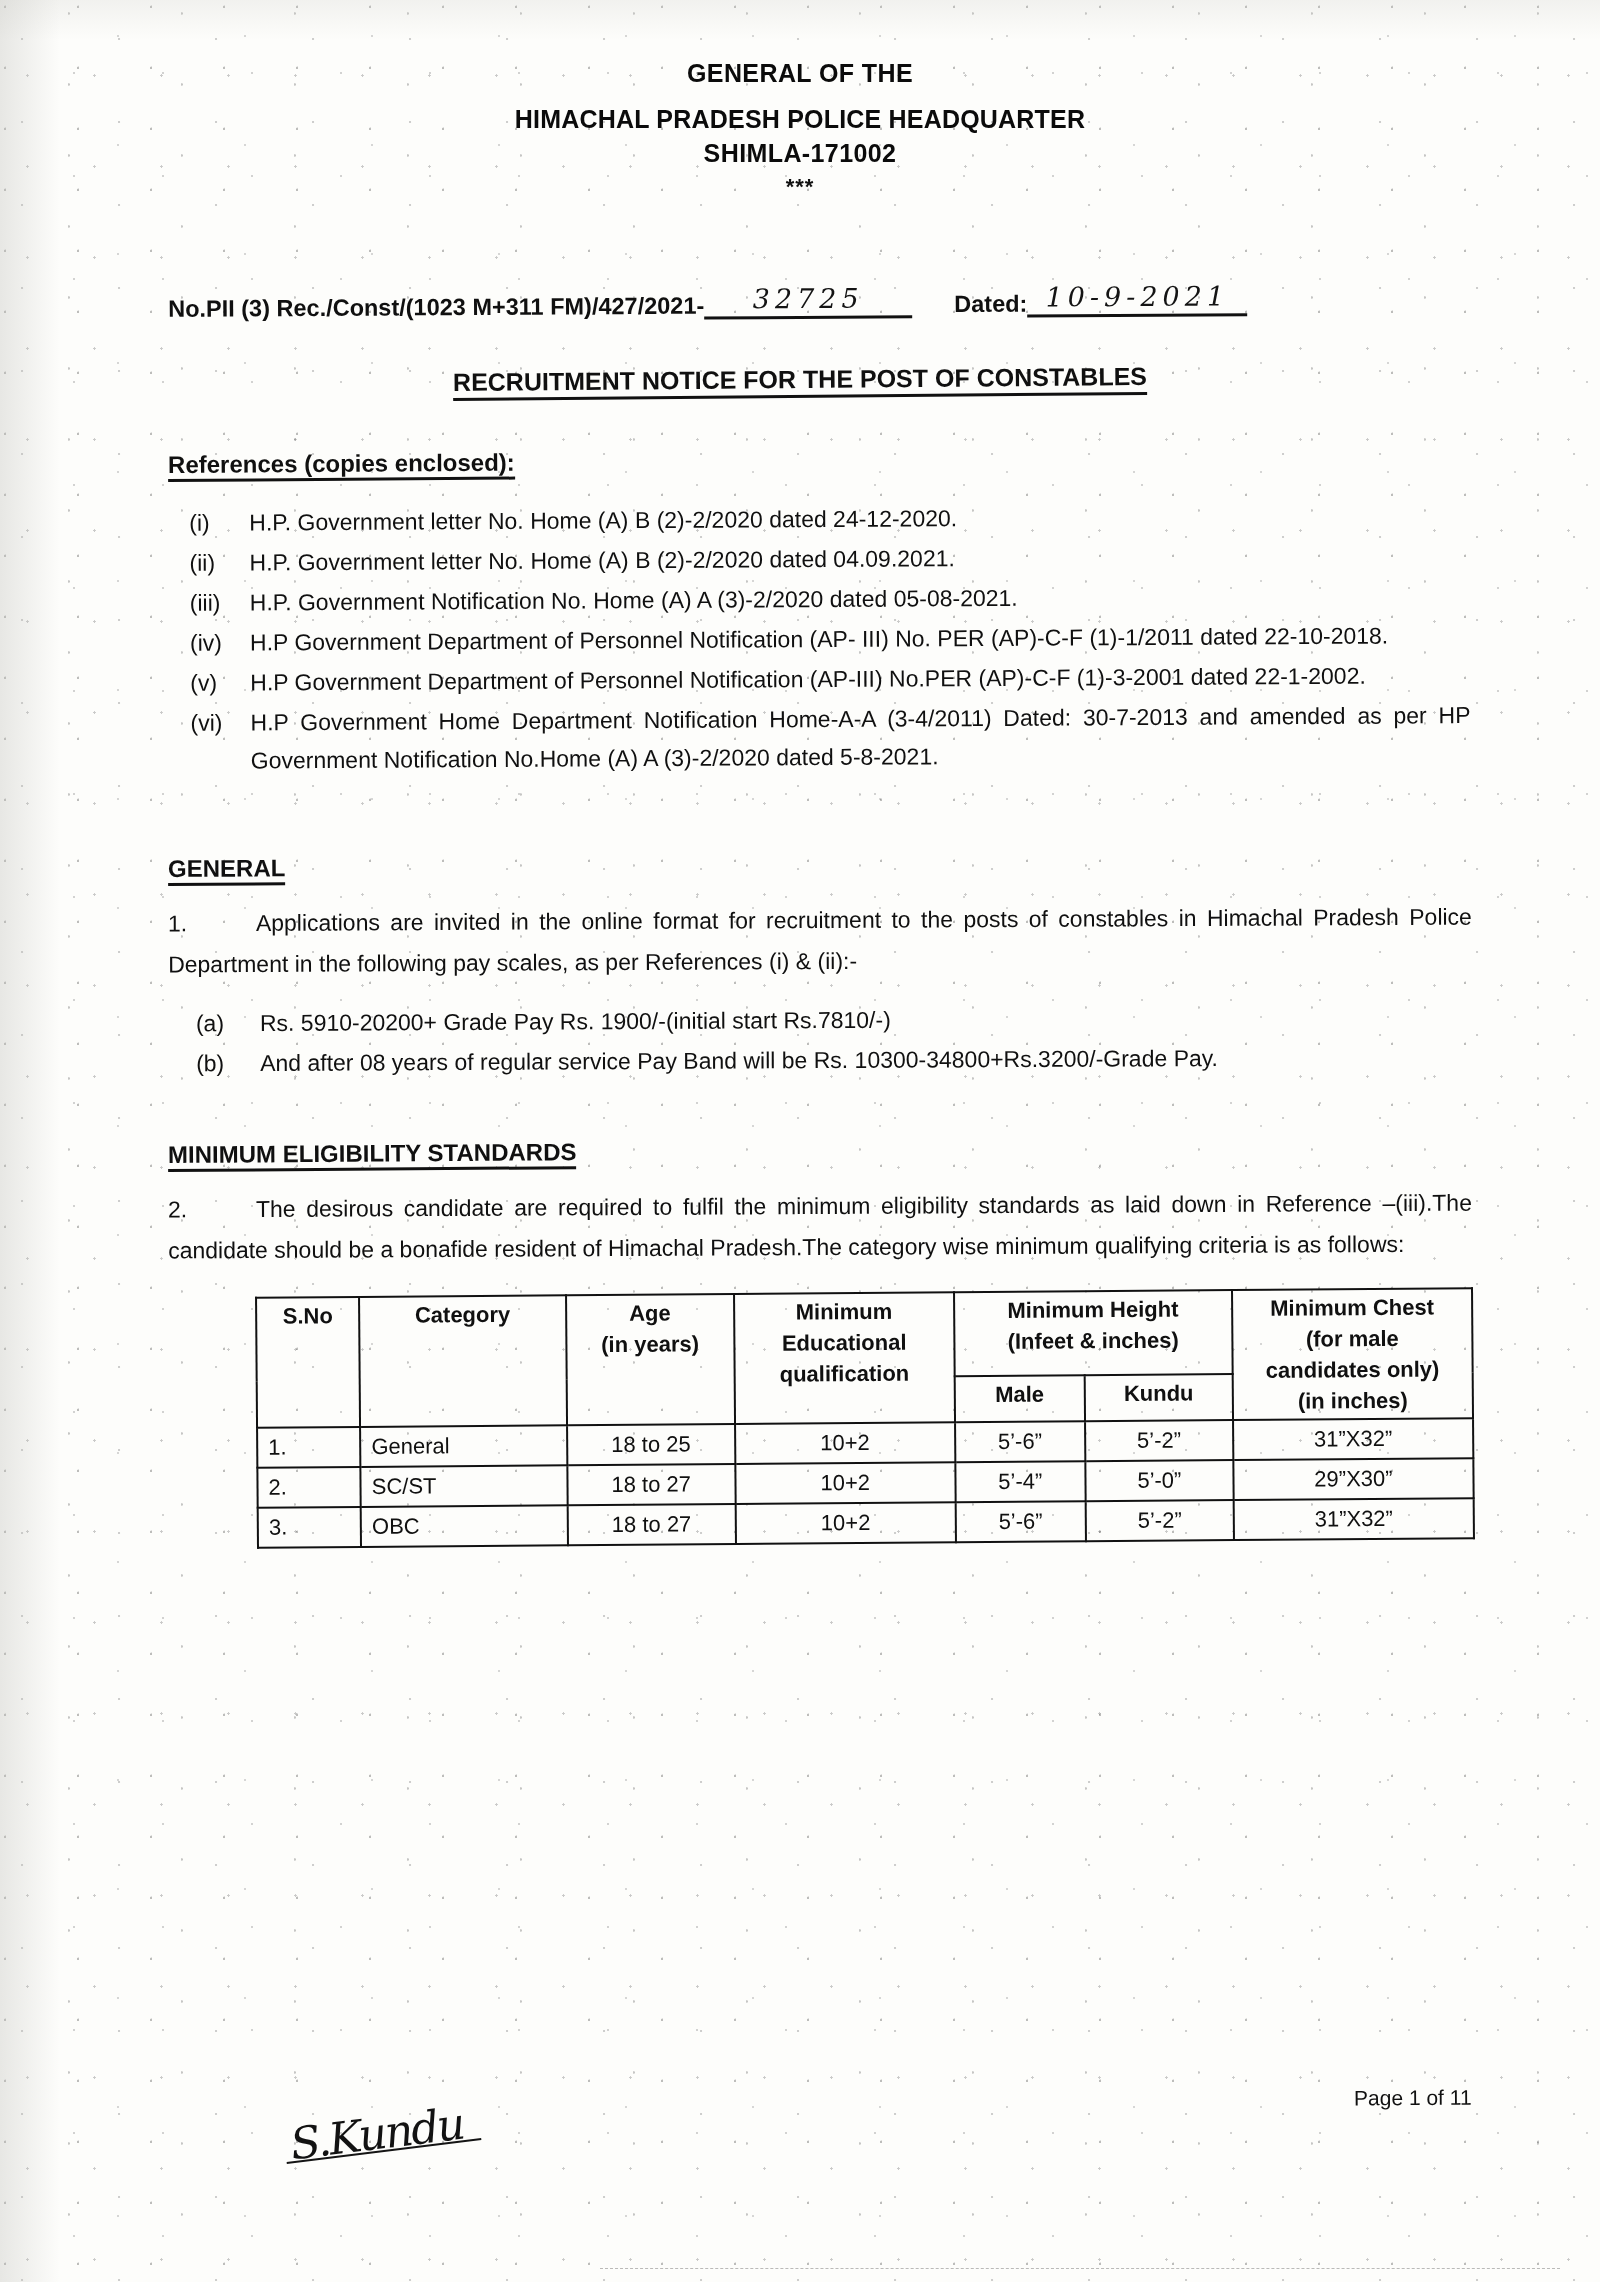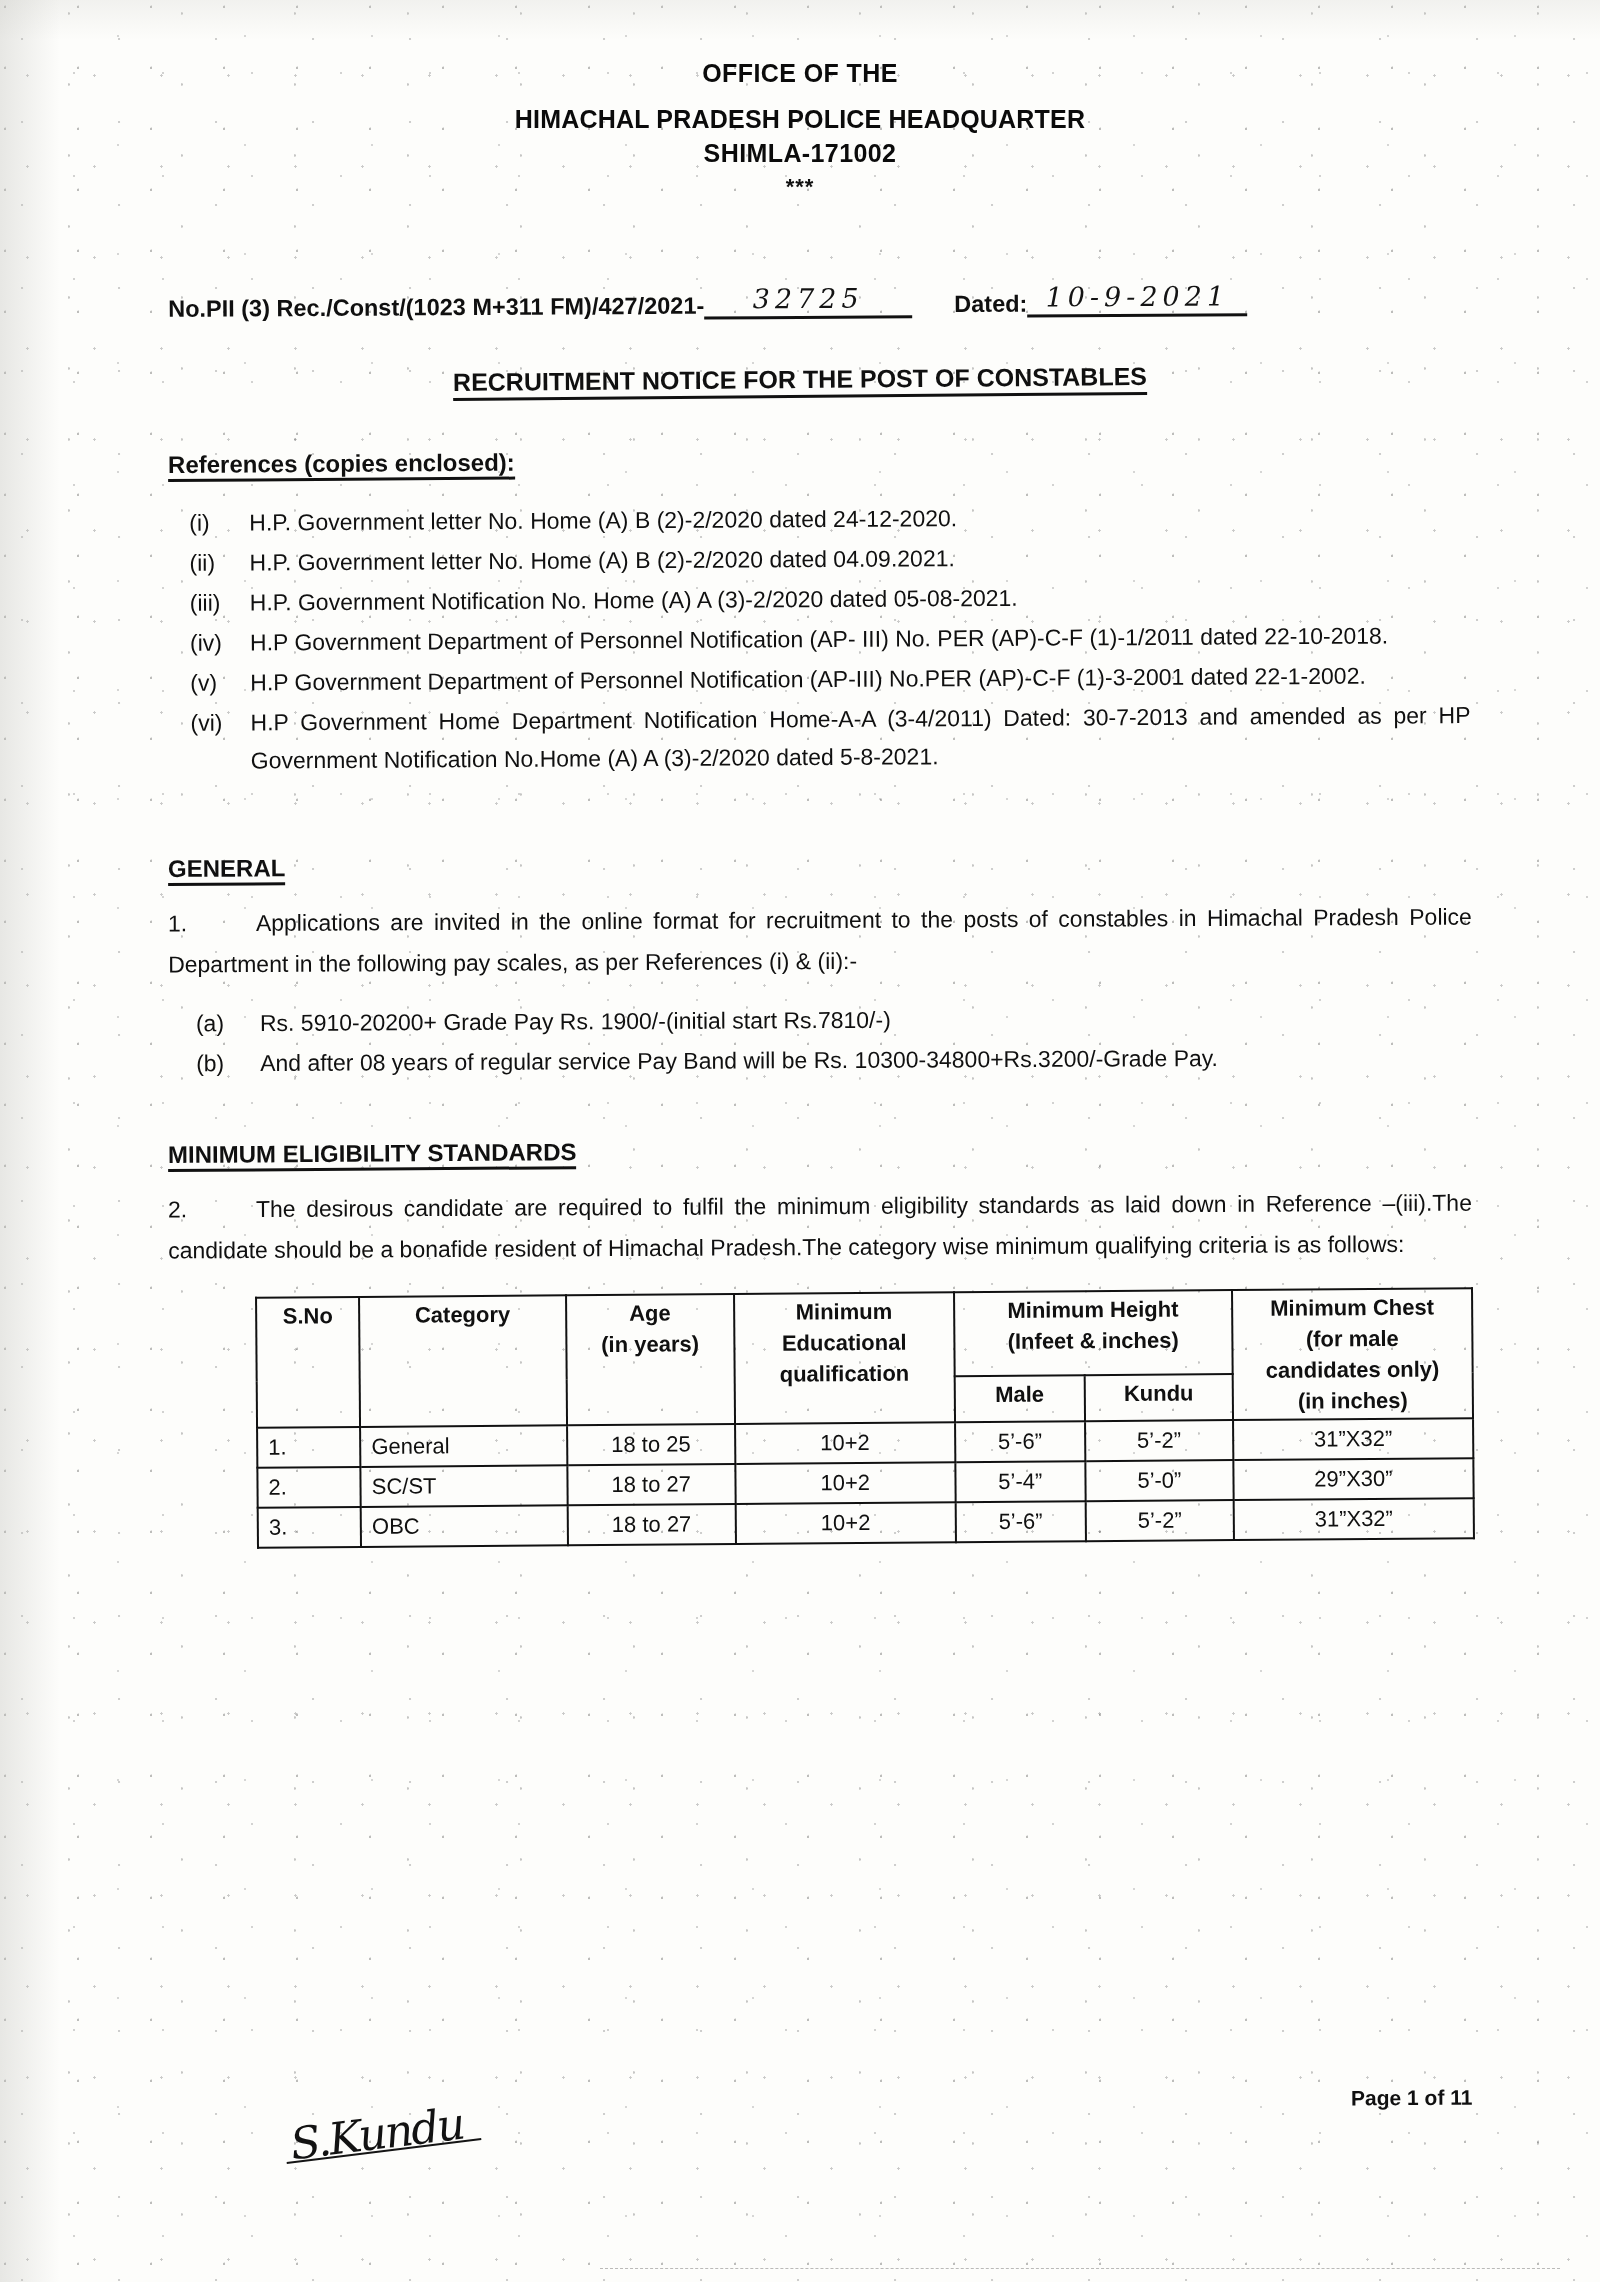--- a/index.html
+++ b/index.html
@@ -231,21 +231,21 @@
   .th-mh    { width: 102px; }
   .th-fh    { width: 118px; }
   .th-chest { width: 200px; }
 
   
   .page-num {
     position: absolute;
     right: 128px;
     top: 2086px;
     font-size: 21px;
-    font-weight: bold;
+    font-weight: normal;
     transform: rotate(-0.4deg);
     margin-left: 20px;
   }
   .signature {
     position: absolute;
     left: 290px;
     top: 2108px;
     font-family: "DejaVu Serif", serif;
     font-style: italic;
     font-size: 44px;
@@ -274,21 +274,21 @@
 </style>
 </head>
 <body>
 
 <div class="paper"></div>
 <div class="edge-shade"></div>
 
 <div class="sheet">
 
   <div class="doc-header">
-    <div class="hline">OFFICE OF THE</div>
+    <div class="hline">GENERAL OF THE</div>
     <div class="hline l3">HIMACHAL PRADESH POLICE HEADQUARTER</div>
     <div class="hline">SHIMLA-171002</div>
     <div class="stars">***</div>
   </div>
 
   <div class="refline">
     <span class="reftxt">No.PII (3) Rec./Const/(1023 M+311 FM)/427/2021-</span>
     <span class="hw-slot">
       <span class="hw">32725</span>
     </span>

